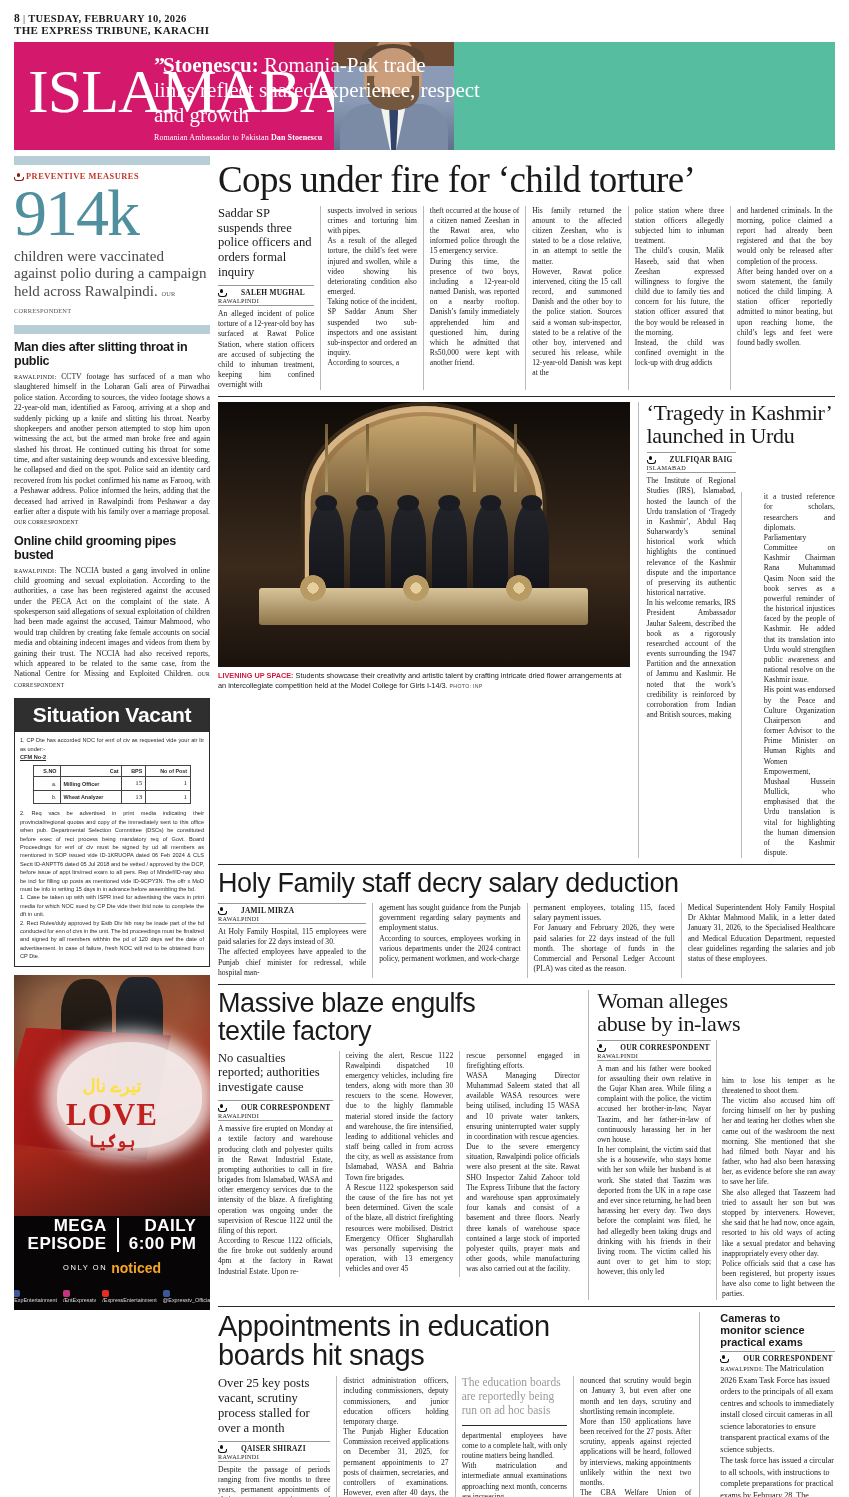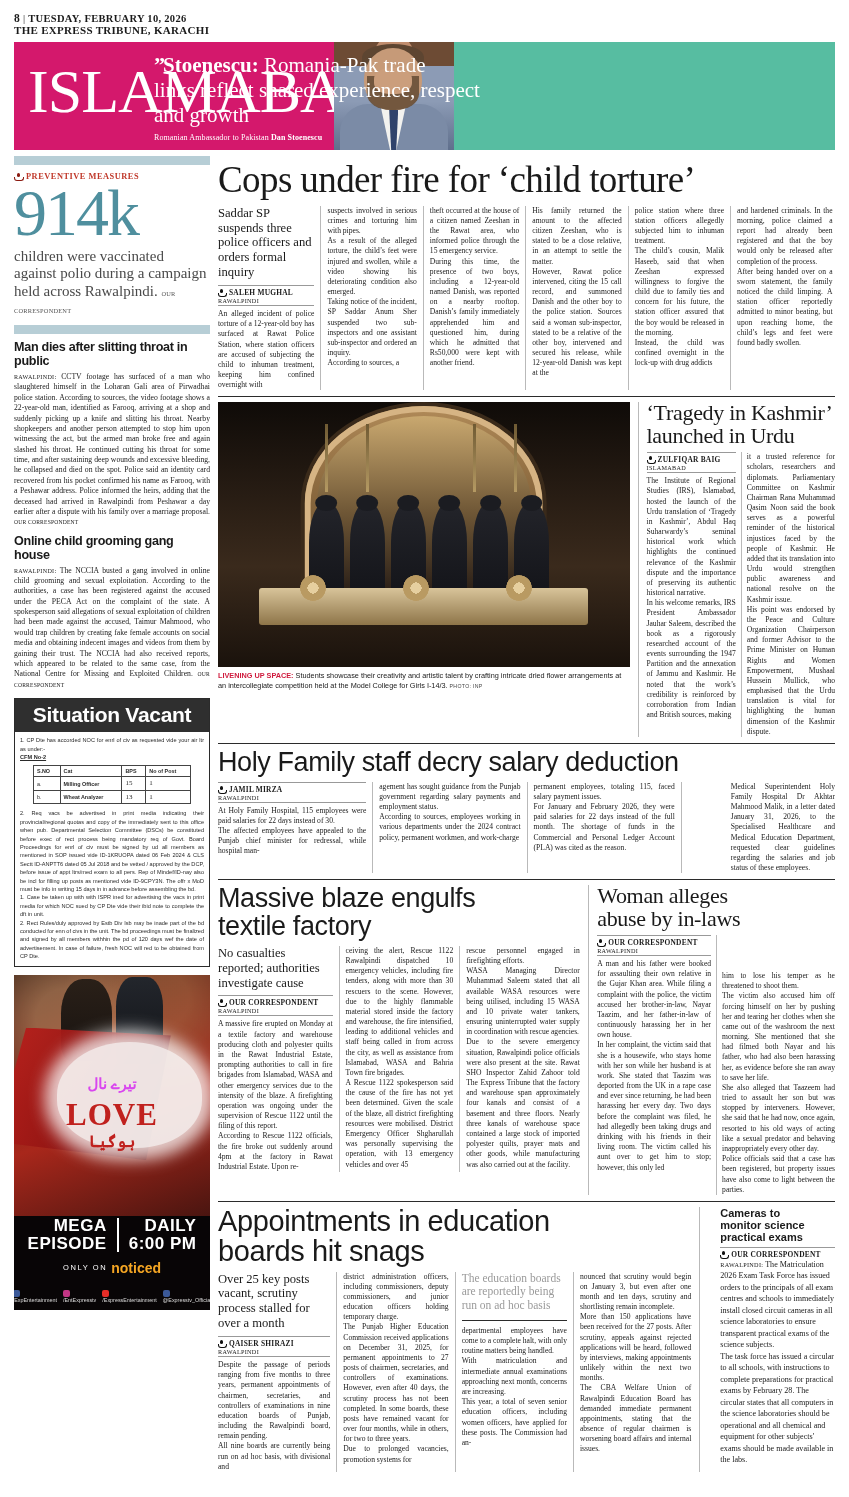--- a/index.html
+++ b/index.html
@@ -66,21 +66,21 @@
   .bq-credit { margin-top: 6px; font-size: 8px; letter-spacing: .1px; }
   .bq-credit b { font-weight: 700; }
 
   
   .cols { display: flex; }
   .colrule { border-left: 1px solid #b9b9b9; }
 
   .body-text { font-size: 7.6px; line-height: 1.34; text-align: justify;
                hyphens: auto; font-family: "Liberation Serif", serif; }
 
-  .byline { display:flex; align-items:center; gap:4px; font-size:7.4px;
+  .byline { display:flex; align-items:center; gap:16px; font-size:7.4px;
             font-variant: small-caps; font-weight:700; letter-spacing:.25px;
             padding-top:2px; }
   .byline .mic { display:inline-block; width:7px; height:7px; position:relative;}
   .byline .mic:before{ content:""; position:absolute; left:2px; top:0; width:3px;
             height:4px; background:#111; border-radius:2px;}
   .byline .mic:after{ content:""; position:absolute; left:0; top:4px; width:7px;
             height:3px; border-bottom:1.4px solid #111; border-left:1.2px solid #111;
             border-right:1.2px solid #111; border-radius:0 0 3px 3px;}
   .dateline { font-size:6.2px; font-variant:small-caps; letter-spacing:.3px;
               border-bottom:1px solid #999; padding-bottom:1px; margin-bottom:3px;}
@@ -114,21 +114,21 @@
   .sv-title { background:#2f2f2f; color:#fff; text-align:center;
               font-family:"Liberation Sans", sans-serif; font-weight:700;
               font-size:21px; padding:4px 0 5px 0; letter-spacing:-.3px;}
   .sv-body { padding:4px 5px 5px 5px; font-family:"Liberation Sans", sans-serif;
              font-size:5.6px; line-height:1.5; text-align:justify; color:#2a2a2a;}
   .sv-body b { font-weight:700; }
   .sv-body u { text-decoration: underline; }
   table.sv-table { width:86%; margin:4px auto 5px auto; border-collapse:collapse;
                    font-size:5.4px; }
   table.sv-table th, table.sv-table td { border:1px solid #444; padding:1px 3px;
-                   text-align:left; }
+                   text-align:right; }
   table.sv-table th { font-weight:700; }
   table.sv-table td.left { text-align:left; font-weight:700; }
   table.sv-table td.num { font-family:"Liberation Serif", serif; font-size:7px; }
 
   
   .lovead { margin-top:8px; position:relative; height:335px; overflow:hidden;
             background:#0b0705; }
   .la-photo { position:absolute; inset:0 0 28% 0;
     background:
       radial-gradient(circle at 26% 18%, rgba(255,210,150,.38) 0 12%, transparent 40%),
@@ -139,21 +139,21 @@
       background: linear-gradient(115deg,#c0201c 0%, #8d1412 55%, #5d0e0c 100%);
       clip-path: polygon(18% 0, 100% 6%, 86% 100%, 0 86%); opacity:.95;}
   .la-fig1 { position:absolute; left:24%; top:2%; width:26%; height:34%;
       background: linear-gradient(180deg,#2a2018,#171210); border-radius:42% 42% 20% 20%;}
   .la-fig2 { position:absolute; left:52%; top:1%; width:24%; height:36%;
       background: linear-gradient(180deg,#23262c,#111317); border-radius:34% 34% 12% 12%;}
   .la-heartblur{ position:absolute; left:22%; top:28%; width:74%; height:44%;
       border-radius:50% 50% 45% 45%; background:#fbfaf9; opacity:.9;
       box-shadow: 0 0 16px 12px rgba(255,255,255,.85);}
   .la-urdu-top { position:absolute; left:0; right:0; top:30%; text-align:center;
-      color:#d946ef; font-size:15px; font-weight:700; }
+      color:#fde047; font-size:18px; font-weight:700; }
   .la-love { position:absolute; left:0; right:0; top:36.5%; text-align:center;
       color:#c0211e; font-family:"Liberation Serif", serif; font-weight:700;
       font-size:31px; letter-spacing:1px; }
   .la-urdu-bot { position:absolute; left:0; right:0; top:47%; text-align:center;
       color:#c0211e; font-size:16px; font-weight:700; }
   .la-strip { position:absolute; left:0; right:0; bottom:0; height:28%;
       background:#080506; }
   .la-mega { position:absolute; left:0; right:0; bottom:17%;
       display:flex; align-items:center; justify-content:center; gap:10px;
       color:#fff; font-family:"Liberation Sans", sans-serif; font-weight:700;
@@ -269,21 +269,21 @@
 
       <div class="rail-band" style="margin-top:8px;"></div>
 
       <div class="rail-head">Man dies after slitting throat in public</div>
       <div class="rail-body">
         <span class="dl">RAWALPINDI:</span>
         <span>CCTV footage has surfaced of a man who slaughtered himself in the Loharan Gali area of Pirwadhai police station. According to sources, the video footage shows a 22-year-old man, identified as Farooq, arriving at a shop and suddenly picking up a knife and slitting his throat. Nearby shopkeepers and another person attempted to stop him upon witnessing the act, but the armed man broke free and again slashed his throat. He continued cutting his throat for some time, and after sustaining deep wounds and excessive bleeding, he collapsed and died on the spot. Police said an identity card recovered from his pocket confirmed his name as Farooq, with a Peshawar address. Police informed the heirs, adding that the deceased had arrived in Rawalpindi from Peshawar a day earlier after a dispute with his family over a marriage proposal.</span>
         <span class="credit">OUR CORRESPONDENT</span>
       </div>
 
-      <div class="rail-head">Online child grooming gang house</div>
+      <div class="rail-head">Online child grooming pipes busted</div>
       <div class="rail-body">
         <span class="dl">RAWALPINDI:</span>
         <span>The NCCIA busted a gang involved in online child grooming and sexual exploitation. According to the authorities, a case has been registered against the accused under the PECA Act on the complaint of the state. A spokesperson said allegations of sexual exploitation of children had been made against the accused, Taimur Mahmood, who would trap children by creating fake female accounts on social media and obtaining indecent images and videos from them by gaining their trust. The NCCIA had also received reports, which appeared to be related to the same case, from the National Centre for Missing and Exploited Children.</span>
         <span class="credit">OUR CORRESPONDENT</span>
       </div>
 
       <div class="sv">
         <div class="sv-title">Situation Vacant</div>
         <div class="sv-body">
           <div>1. CP Dte has accorded NOC for enrl of civ as requested vide your air ltr as under:-</div>
@@ -433,21 +433,21 @@
               <div class="byline-wrap">
                 <div class="byline">
                   <span class="mic"></span>
                   <span>ZULFIQAR BAIG</span>
                 </div>
                 <div class="dateline">ISLAMABAD</div>
               </div>
               <div class="body-text" style="white-space:pre-line;">The Institute of Regional Studies (IRS), Islamabad, hosted the launch of the Urdu translation of ‘Tragedy in Kashmir’, Abdul Haq Suharwardy’s seminal historical work which highlights the continued relevance of the Kashmir dispute and the importance of preserving its authentic historical narrative.
 In his welcome remarks, IRS President Ambassador Jauhar Saleem, described the book as a rigorously researched account of the events surrounding the 1947 Partition and the annexation of Jammu and Kashmir. He noted that the work’s credibility is reinforced by corroboration from Indian and British sources, making</div>
             </div>
-            <div class="colrule" style="width:50%; padding-left:5px;">
+            <div class="colrule" style="width:50%; padding-left:22px;margin-top:40px;">
               <div class="body-text" style="white-space:pre-line;">it a trusted reference for scholars, researchers and diplomats. Parliamentary Committee on Kashmir Chairman Rana Muhammad Qasim Noon said the book serves as a powerful reminder of the historical injustices faced by the people of Kashmir. He added that its translation into Urdu would strengthen public awareness and national resolve on the Kashmir issue.
 His point was endorsed by the Peace and Culture Organization Chairperson and former Advisor to the Prime Minister on Human Rights and Women Empowerment, Mushaal Hussein Mullick, who emphasised that the Urdu translation is vital for highlighting the human dimension of the Kashmir dispute.</div>
             </div>
           </div>
         </div>
       </div>
 
       <div class="sec-rule"></div>
 
       <div>
@@ -466,21 +466,21 @@
           </div>
           <div class="colrule" style="width:25%; padding:0 6px;">
             <div class="body-text" style="white-space:pre-line;">agement has sought guidance from the Punjab government regarding salary payments and employment status.
 According to sources, employees working in various departments under the 2024 contract policy, permanent workmen, and work-charge</div>
           </div>
           <div class="colrule" style="width:25%; padding:0 6px;">
             <div class="body-text" style="white-space:pre-line;">permanent employees, totaling 115, faced salary payment issues.
 For January and February 2026, they were paid salaries for 22 days instead of the full month. The shortage of funds in the Commercial and Personal Ledger Account (PLA) was cited as the reason.</div>
           </div>
           <div class="colrule" style="width:25%; padding-left:6px;">
-            <div class="body-text" style="white-space:pre-line;margin-left:43px;">Medical Superintendent Holy Family Hospital Dr Akhtar Mahmood Malik, in a letter dated January 31, 2026, to the Specialised Healthcare and Medical Education Department, requested clear guidelines regarding the salaries and job status of these employees.</div>
+            <div class="body-text" style="white-space:pre-line;">Medical Superintendent Holy Family Hospital Dr Akhtar Mahmood Malik, in a letter dated January 31, 2026, to the Specialised Healthcare and Medical Education Department, requested clear guidelines regarding the salaries and job status of these employees.</div>
           </div>
         </div>
       </div>
 
       <div class="sec-rule"></div>
 
       <div class="cols">
         <div style="width:60%; padding-right:8px;">
           <div class="hl-2">
             <div>Massive blaze engulfs</div>

